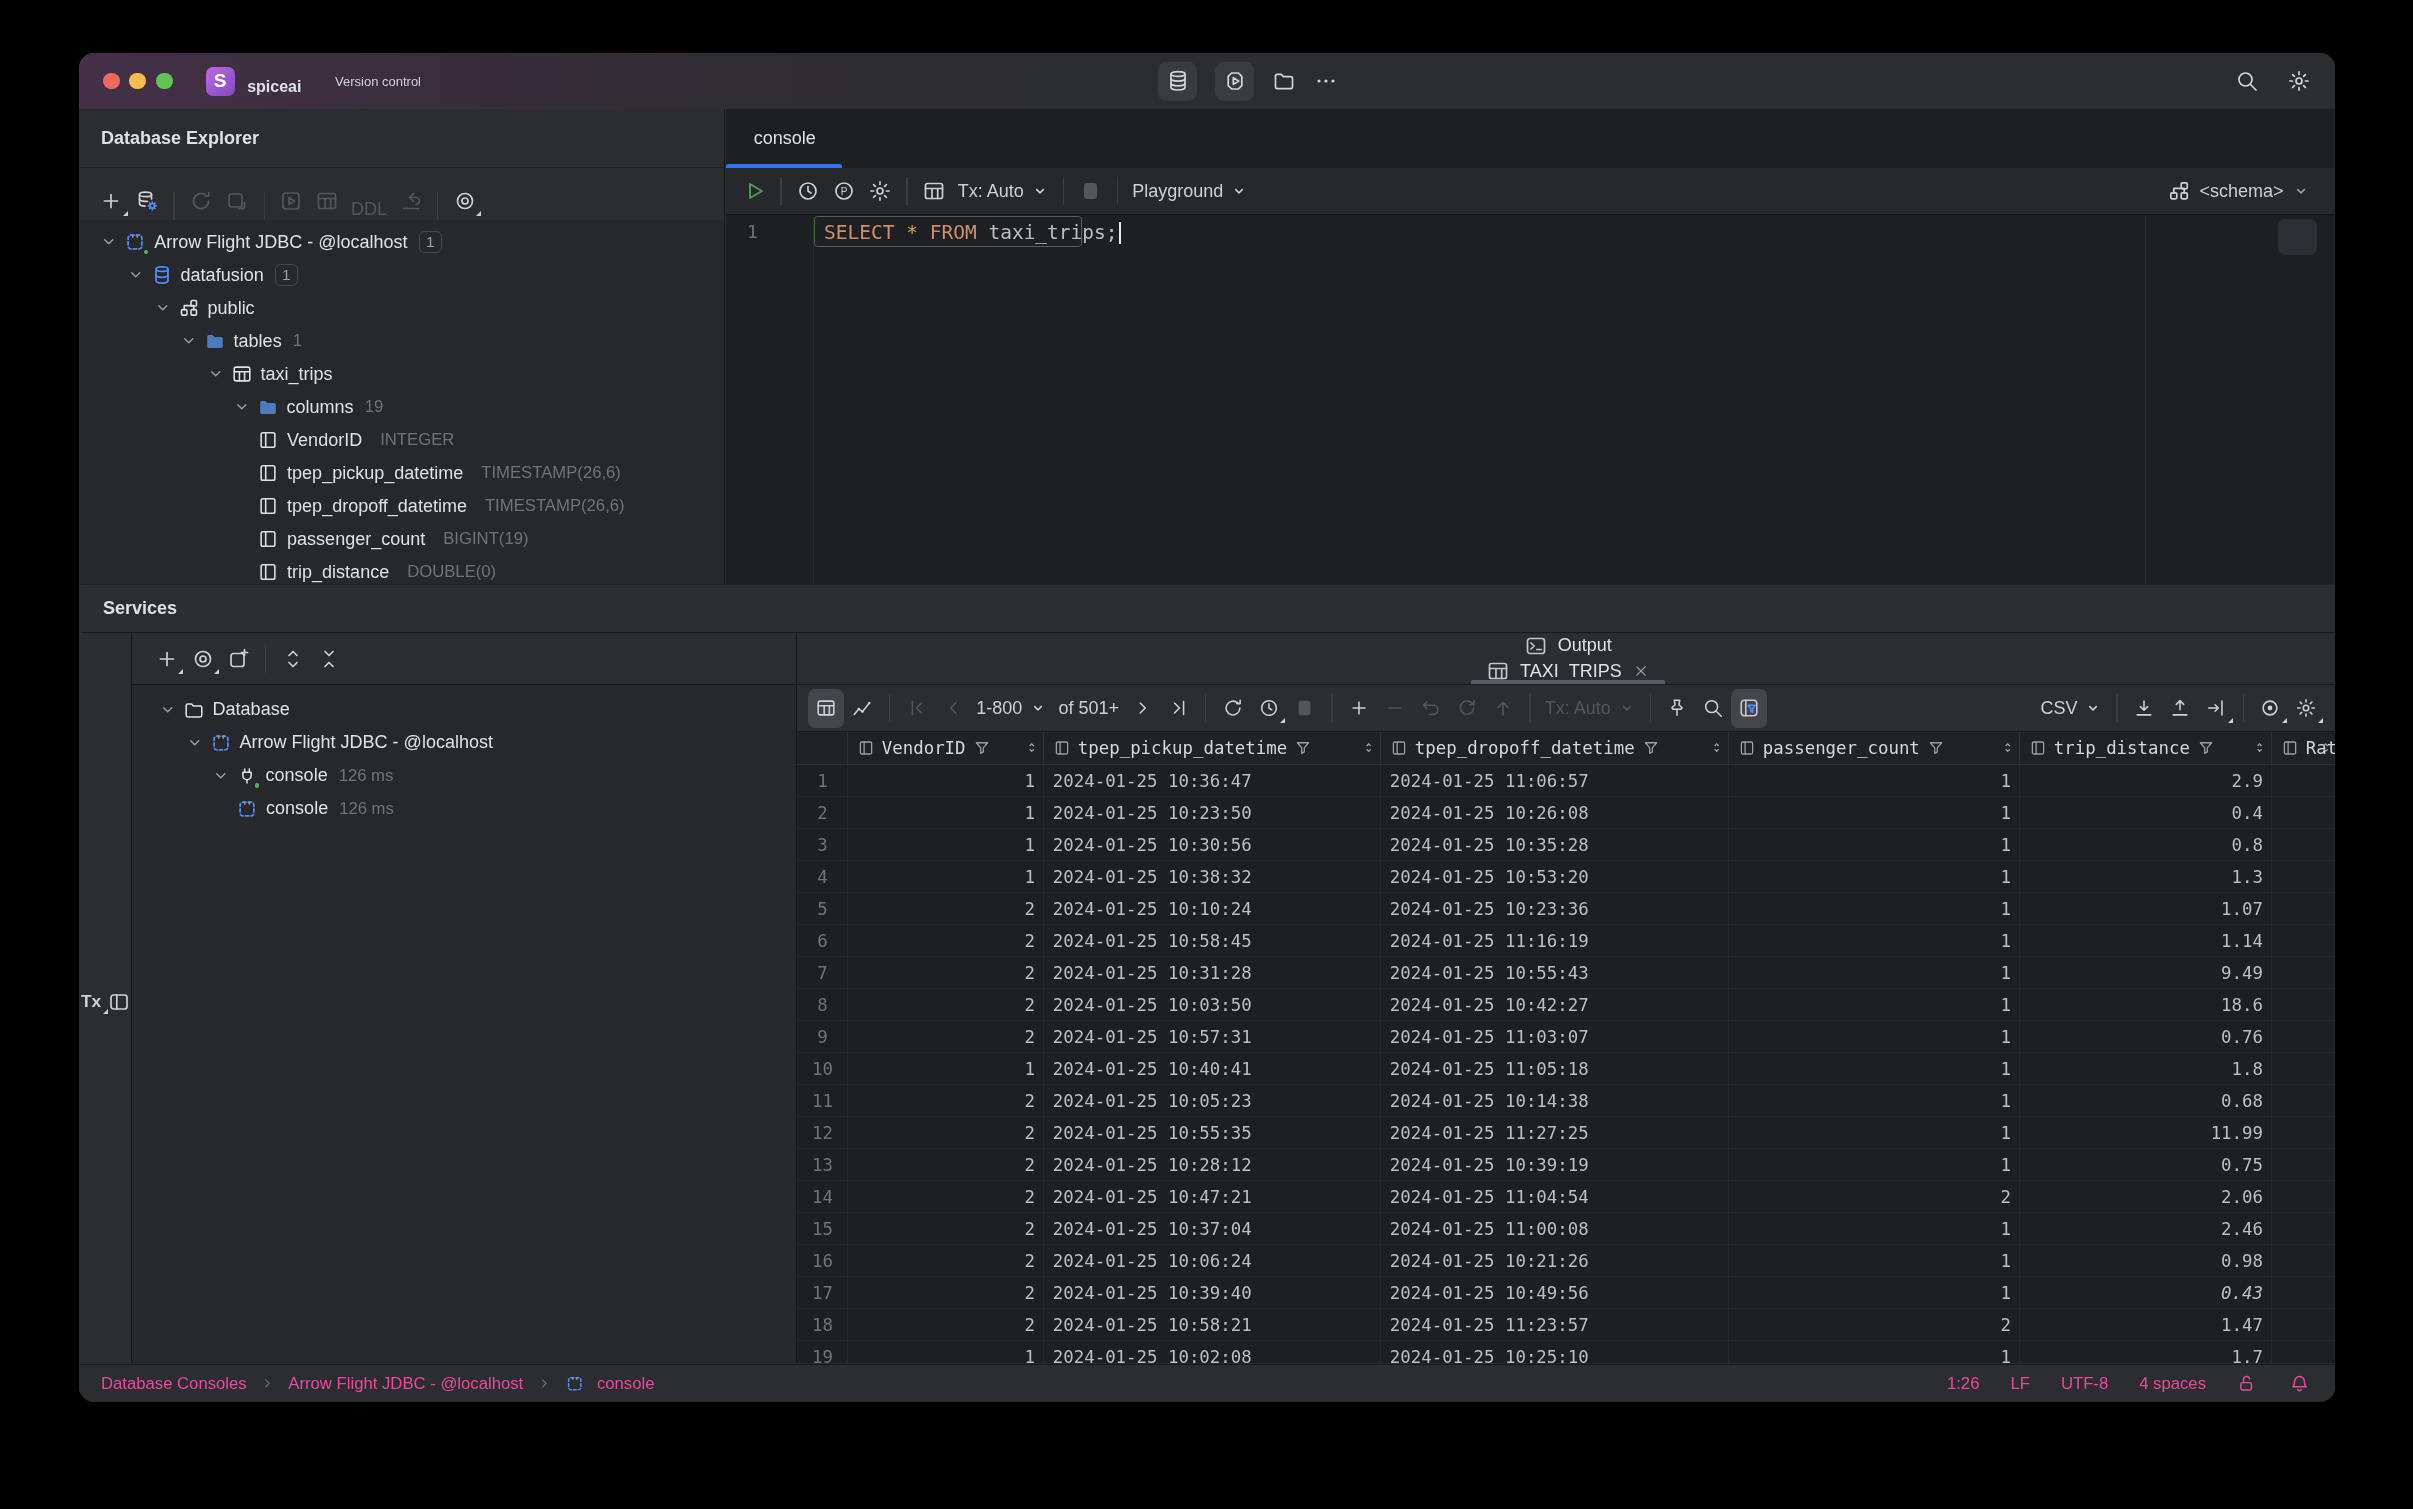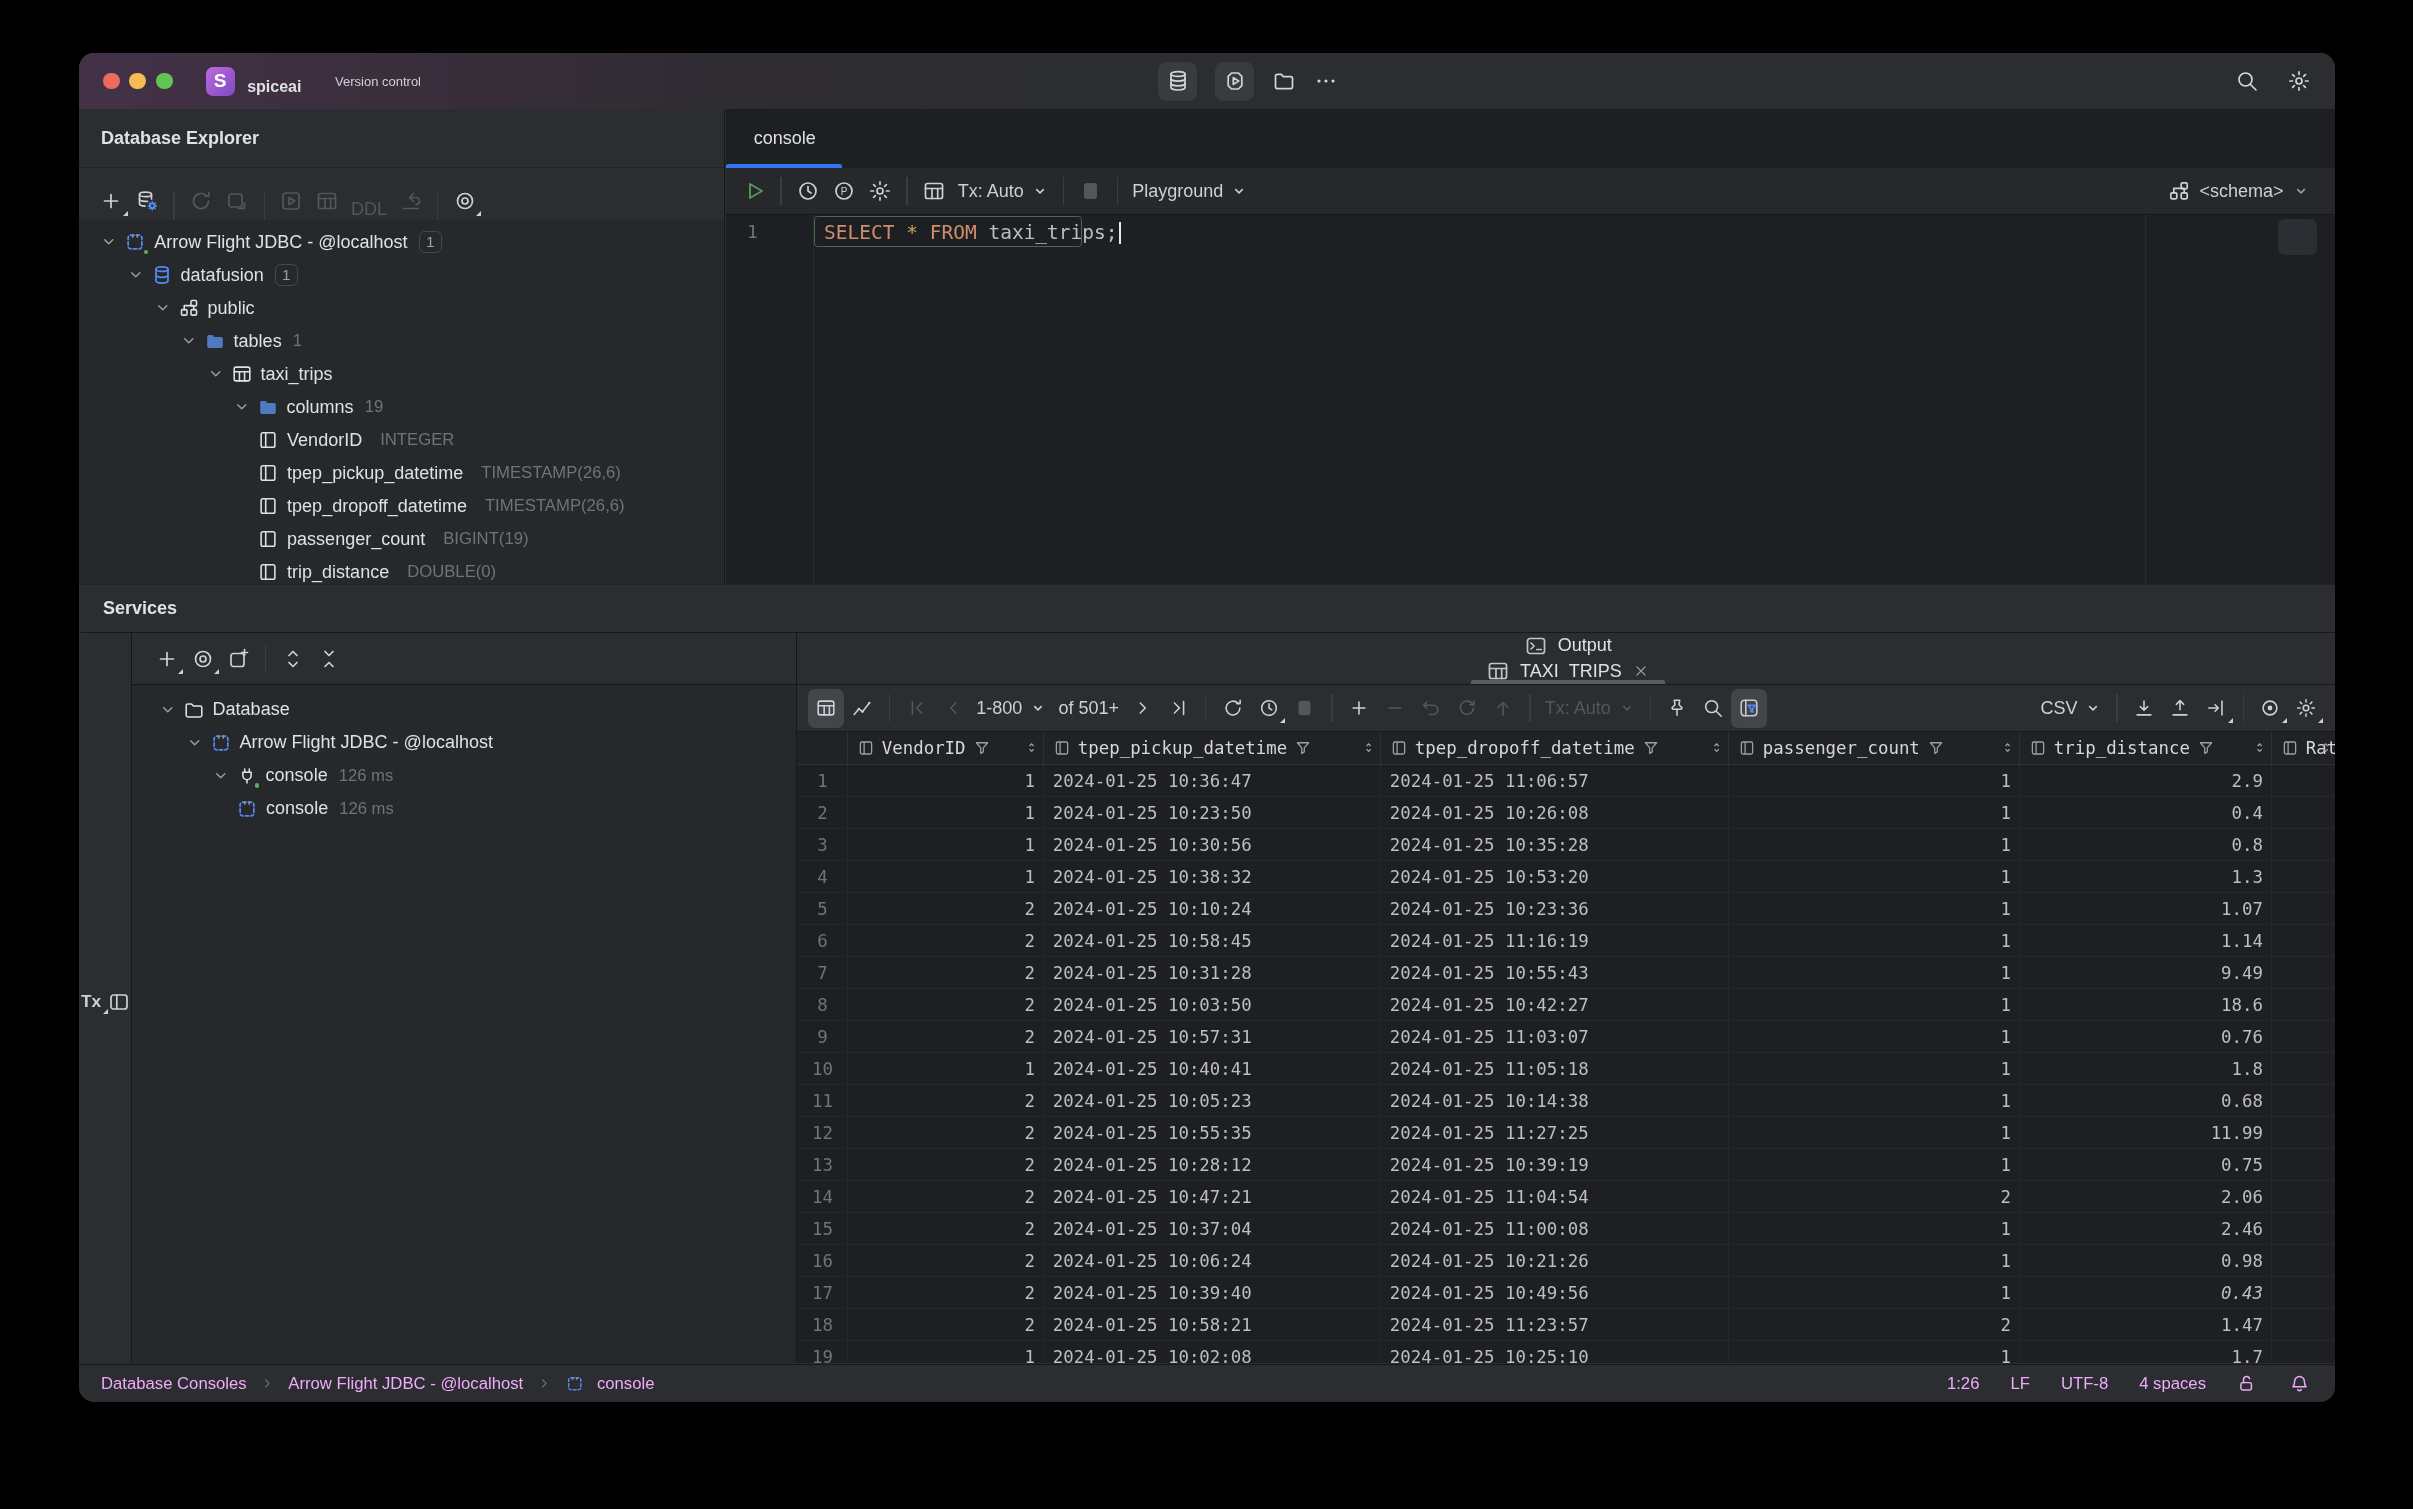--- a/index.html
+++ b/index.html
@@ -104,21 +104,21 @@
   .gcell{flex:none;display:flex;align-items:center;padding:0 8.4px;border-right:1.4px solid var(--gridline);position:relative;overflow:hidden;}
   .ghead .gcell .cname{margin:0 7px;white-space:nowrap;}
   .ghead .gcell .cicon,.ghead .gcell .cfilter{color:#9da0a8;flex:none;}
   .ghead .gcell .csort{position:absolute;right:4.2px;color:#9da0a8;}
   .grow{display:flex;height:32px;border-bottom:1.4px solid #26282c;color:#bcbec4;}
   .grow .gcell{align-items:center;border-right:1.4px solid #26282c;}
   .grow .num{color:var(--faint);justify-content:center;}
   .gcell.ar{justify-content:flex-end;}
   
   .statusbar{position:absolute;left:0;bottom:0;width:100%;height:38px;background:var(--chrome);
-    border-top:1.4px solid var(--line);display:flex;align-items:center;color:#f0abfc;font-size:16.7px;}
+    border-top:1.4px solid var(--line);display:flex;align-items:center;color:#ec4899;font-size:16.7px;}
   .crumbs{display:flex;align-items:center;gap:12.5px;margin-left:22px;}
   .sb-right{position:absolute;right:25px;display:flex;align-items:center;gap:31px;}
 </style>
 </head>
 <body>
 
 <div class="window">
   <div class="titlebar">
     <div class="traffic">
       <span style="background:#ee6a5f"></span>

